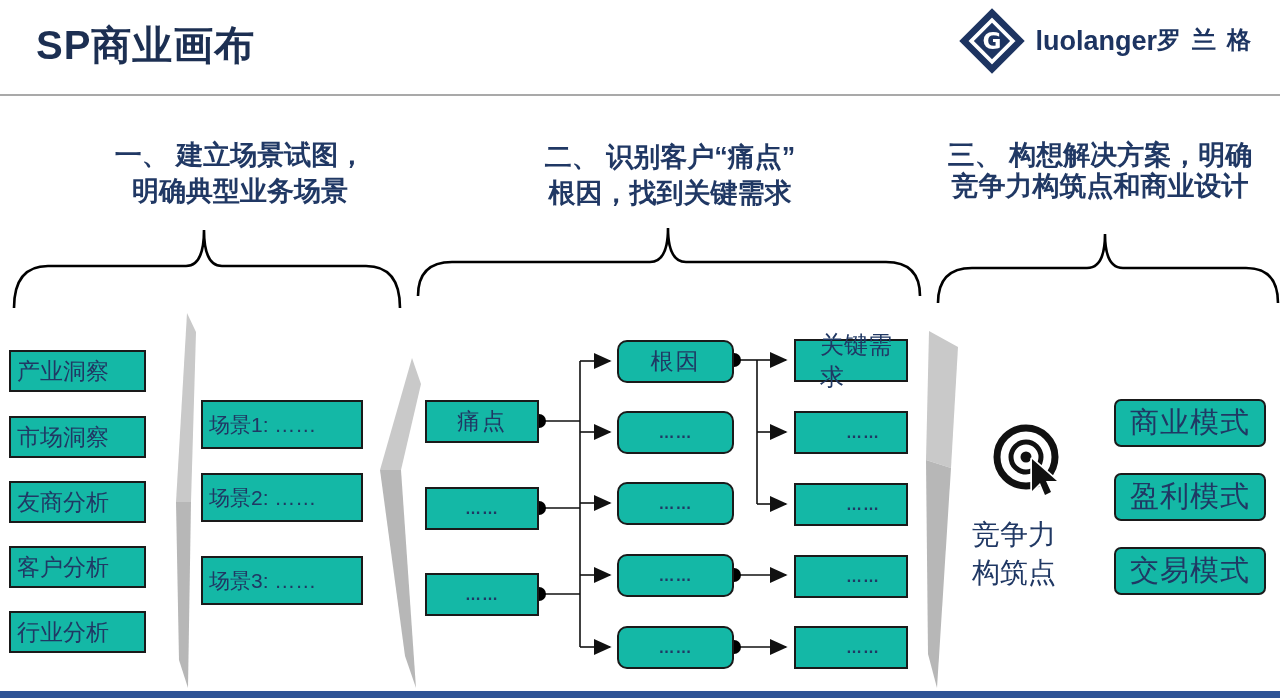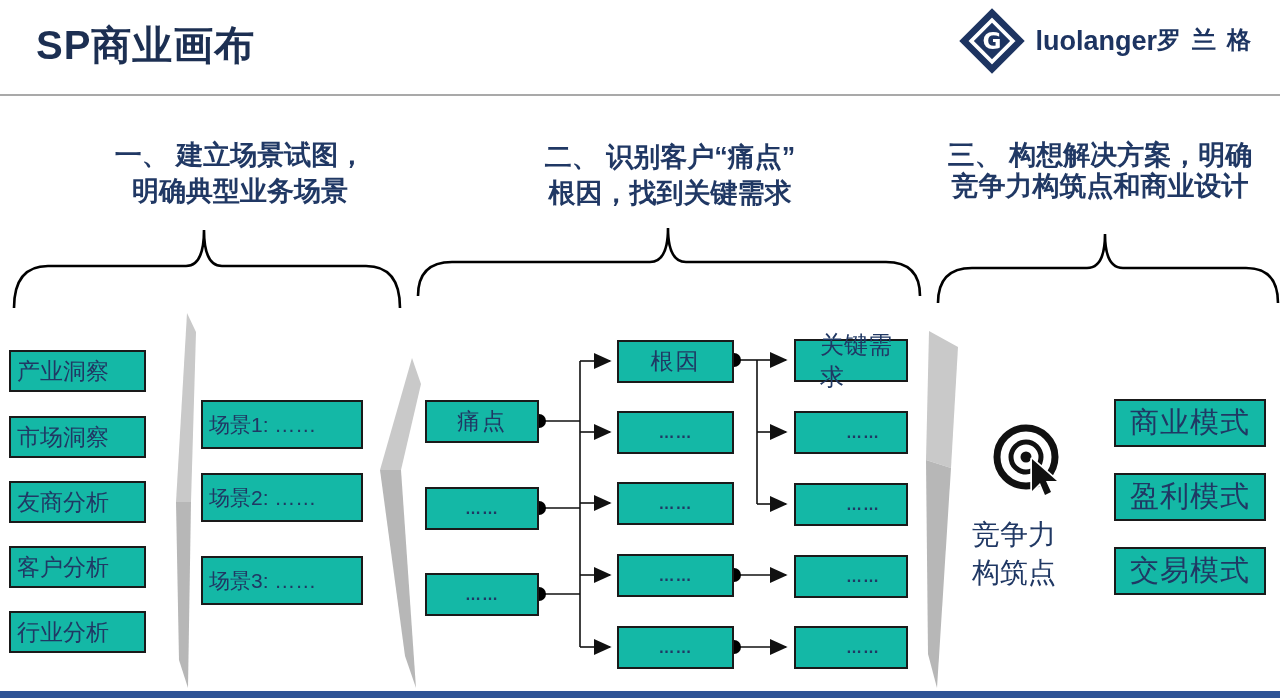--- a/index.html
+++ b/index.html
@@ -37,29 +37,29 @@
   }
   .box.center { justify-content:center; }
   
   .insight { left:9px; width:137px; height:42px; font-size:23px; padding-left:6px; }
   
   .scenario { left:201px; width:162px; height:49px; font-size:21px; padding-left:6px; }
   
   .flow { font-size:23px; letter-spacing:2px; }
   .flow.dots { font-size:16px; letter-spacing:1px; font-weight:700; }
   .pain { left:425px; width:114px; height:43px; }
-  .root { left:617px; width:117px; height:43px; }
+  .root { left:617px; width:117px; height:43px;border-radius:10px; }
   .need { left:794px; width:114px; height:43px;padding-left:24px; }
   .need.first { letter-spacing:0; font-size:24px; }
   
   .comp-label {
     position:absolute; left:972px; top:516px; width:124px; 
     font-size:28px; line-height:38px; color:#203864; font-weight:500;
   }
-  .model { left:1114px; width:152px; height:48px; font-size:29px; letter-spacing:1px; }
+  .model { left:1114px; width:152px; height:48px; font-size:29px; letter-spacing:1px;border-radius:7px; }
   
   .overlay { position:absolute; left:0; top:0; }
   .bottom-bar {
     position:absolute; left:0; bottom:0; width:1280px; height:7px; background:#2F5496;
   }
 </style>
 </head>
 <body>
 
 <div id="slide">

